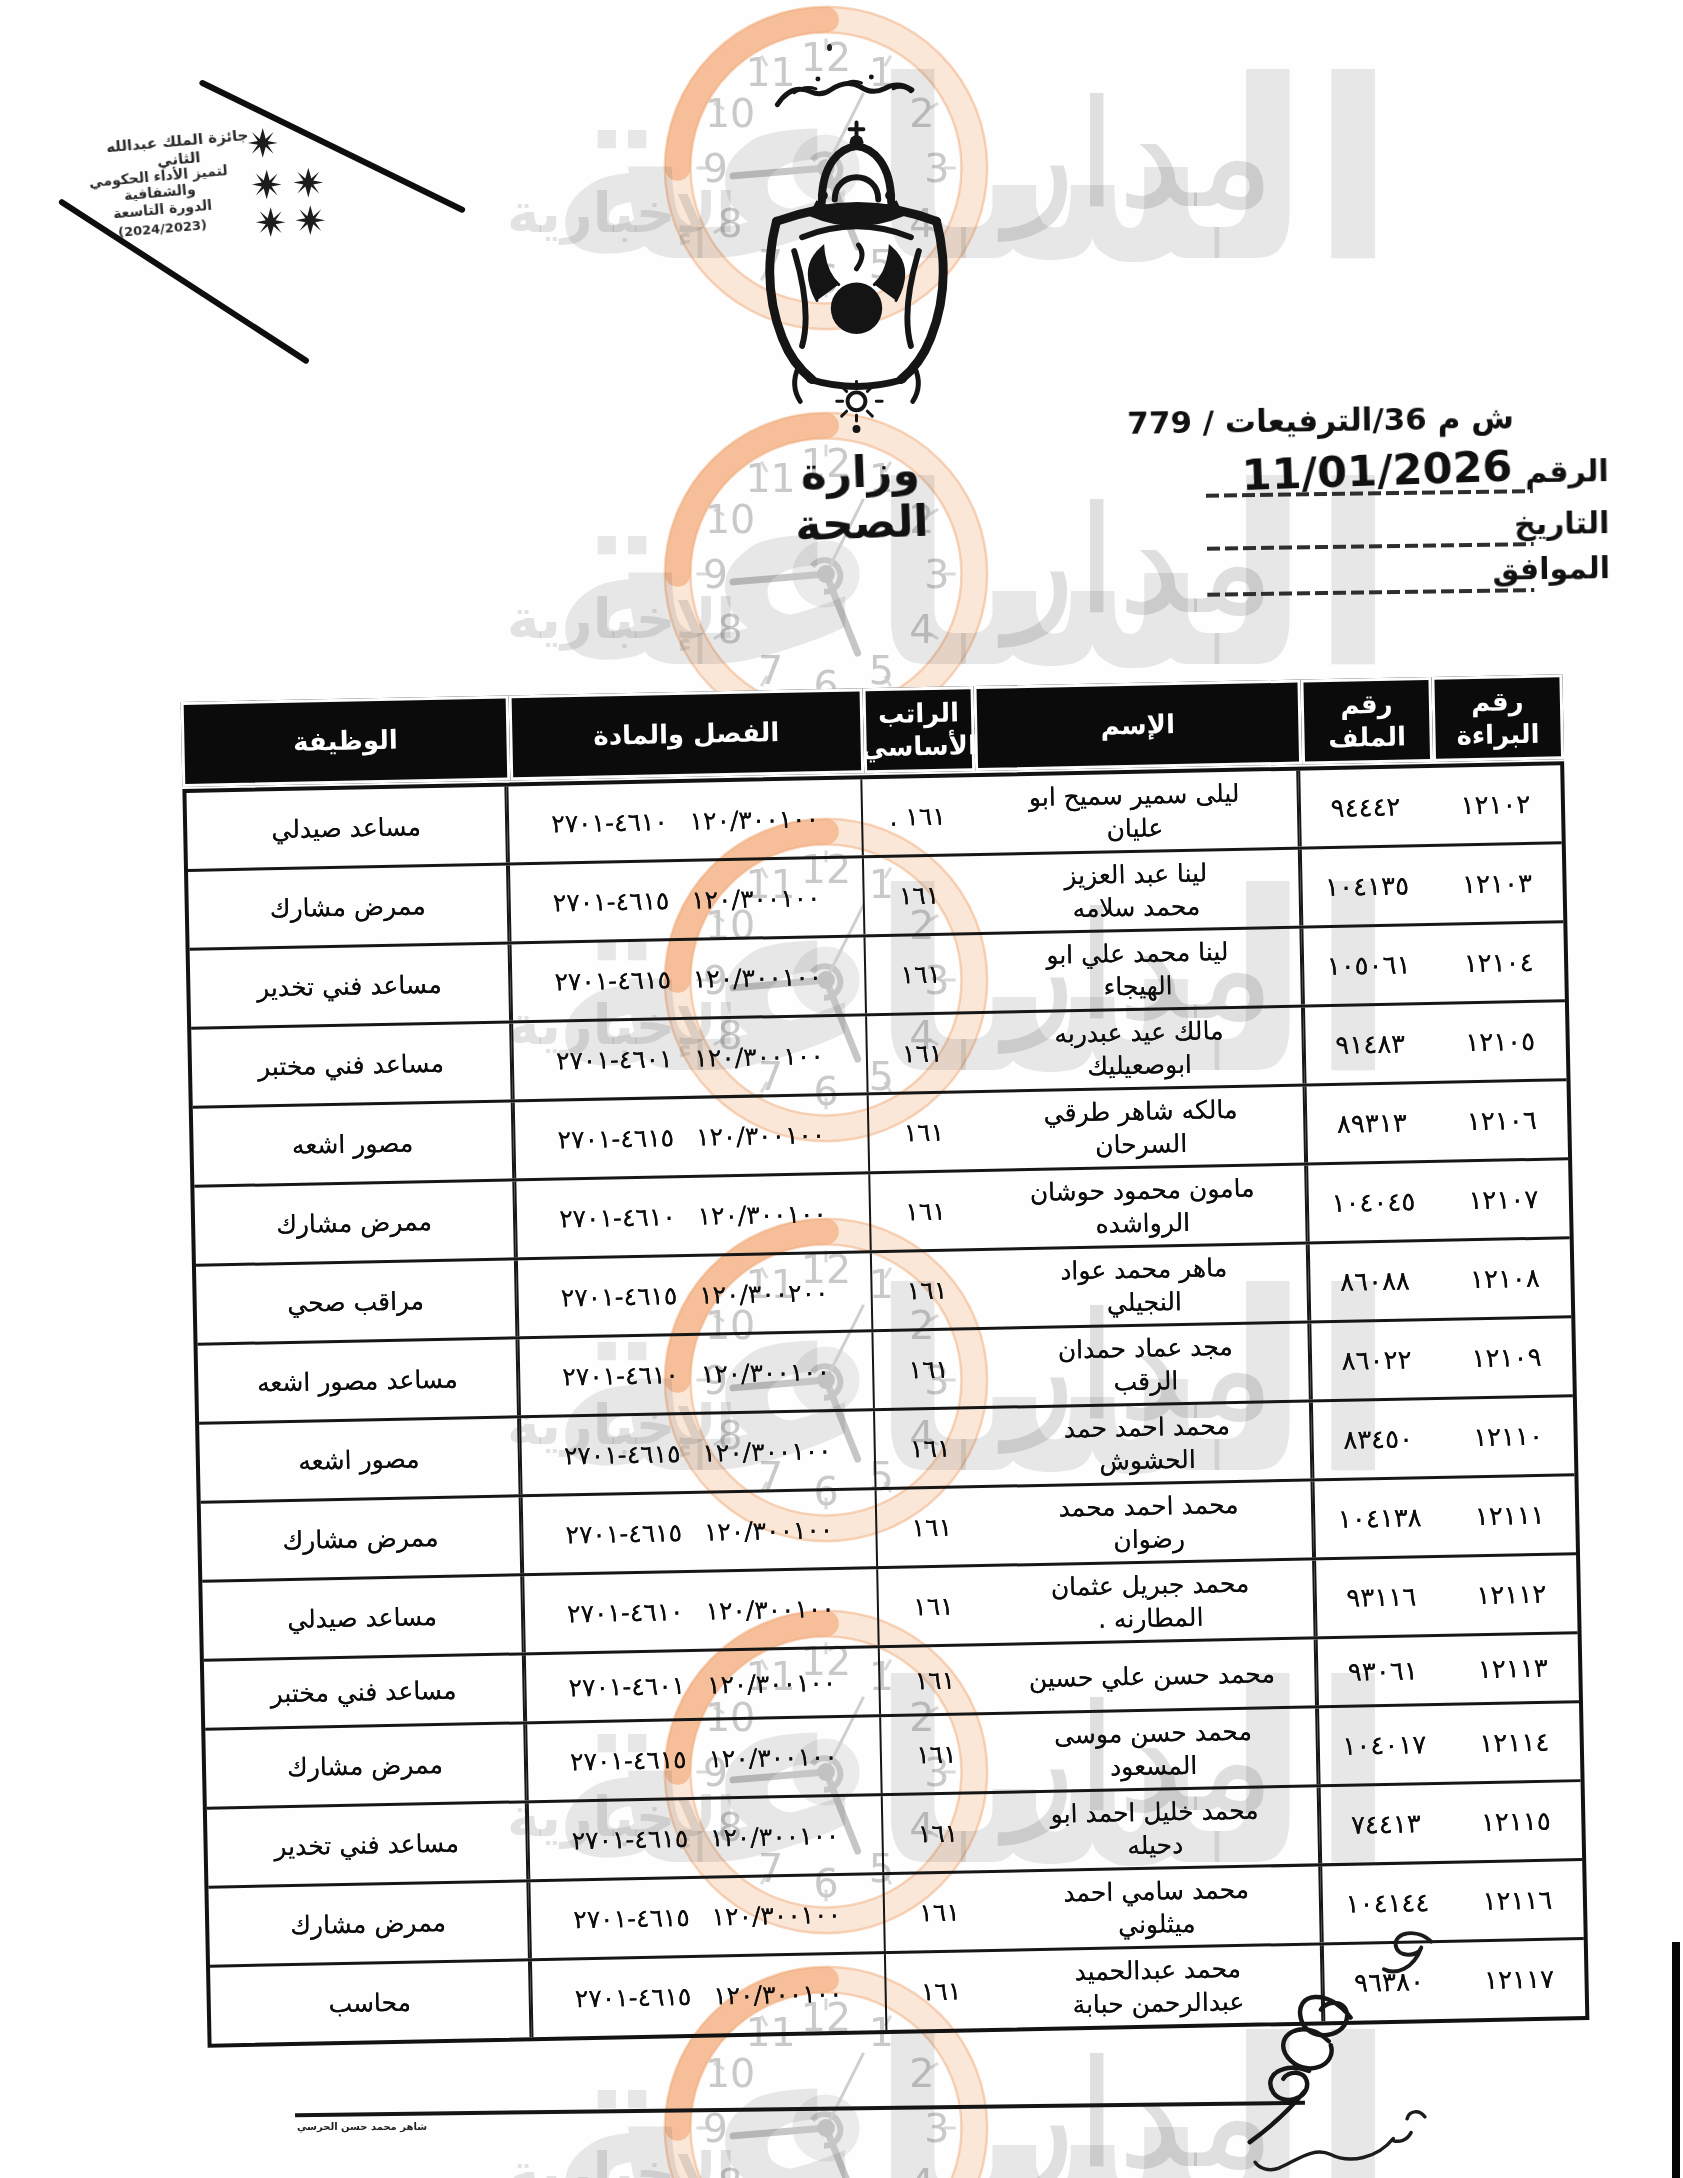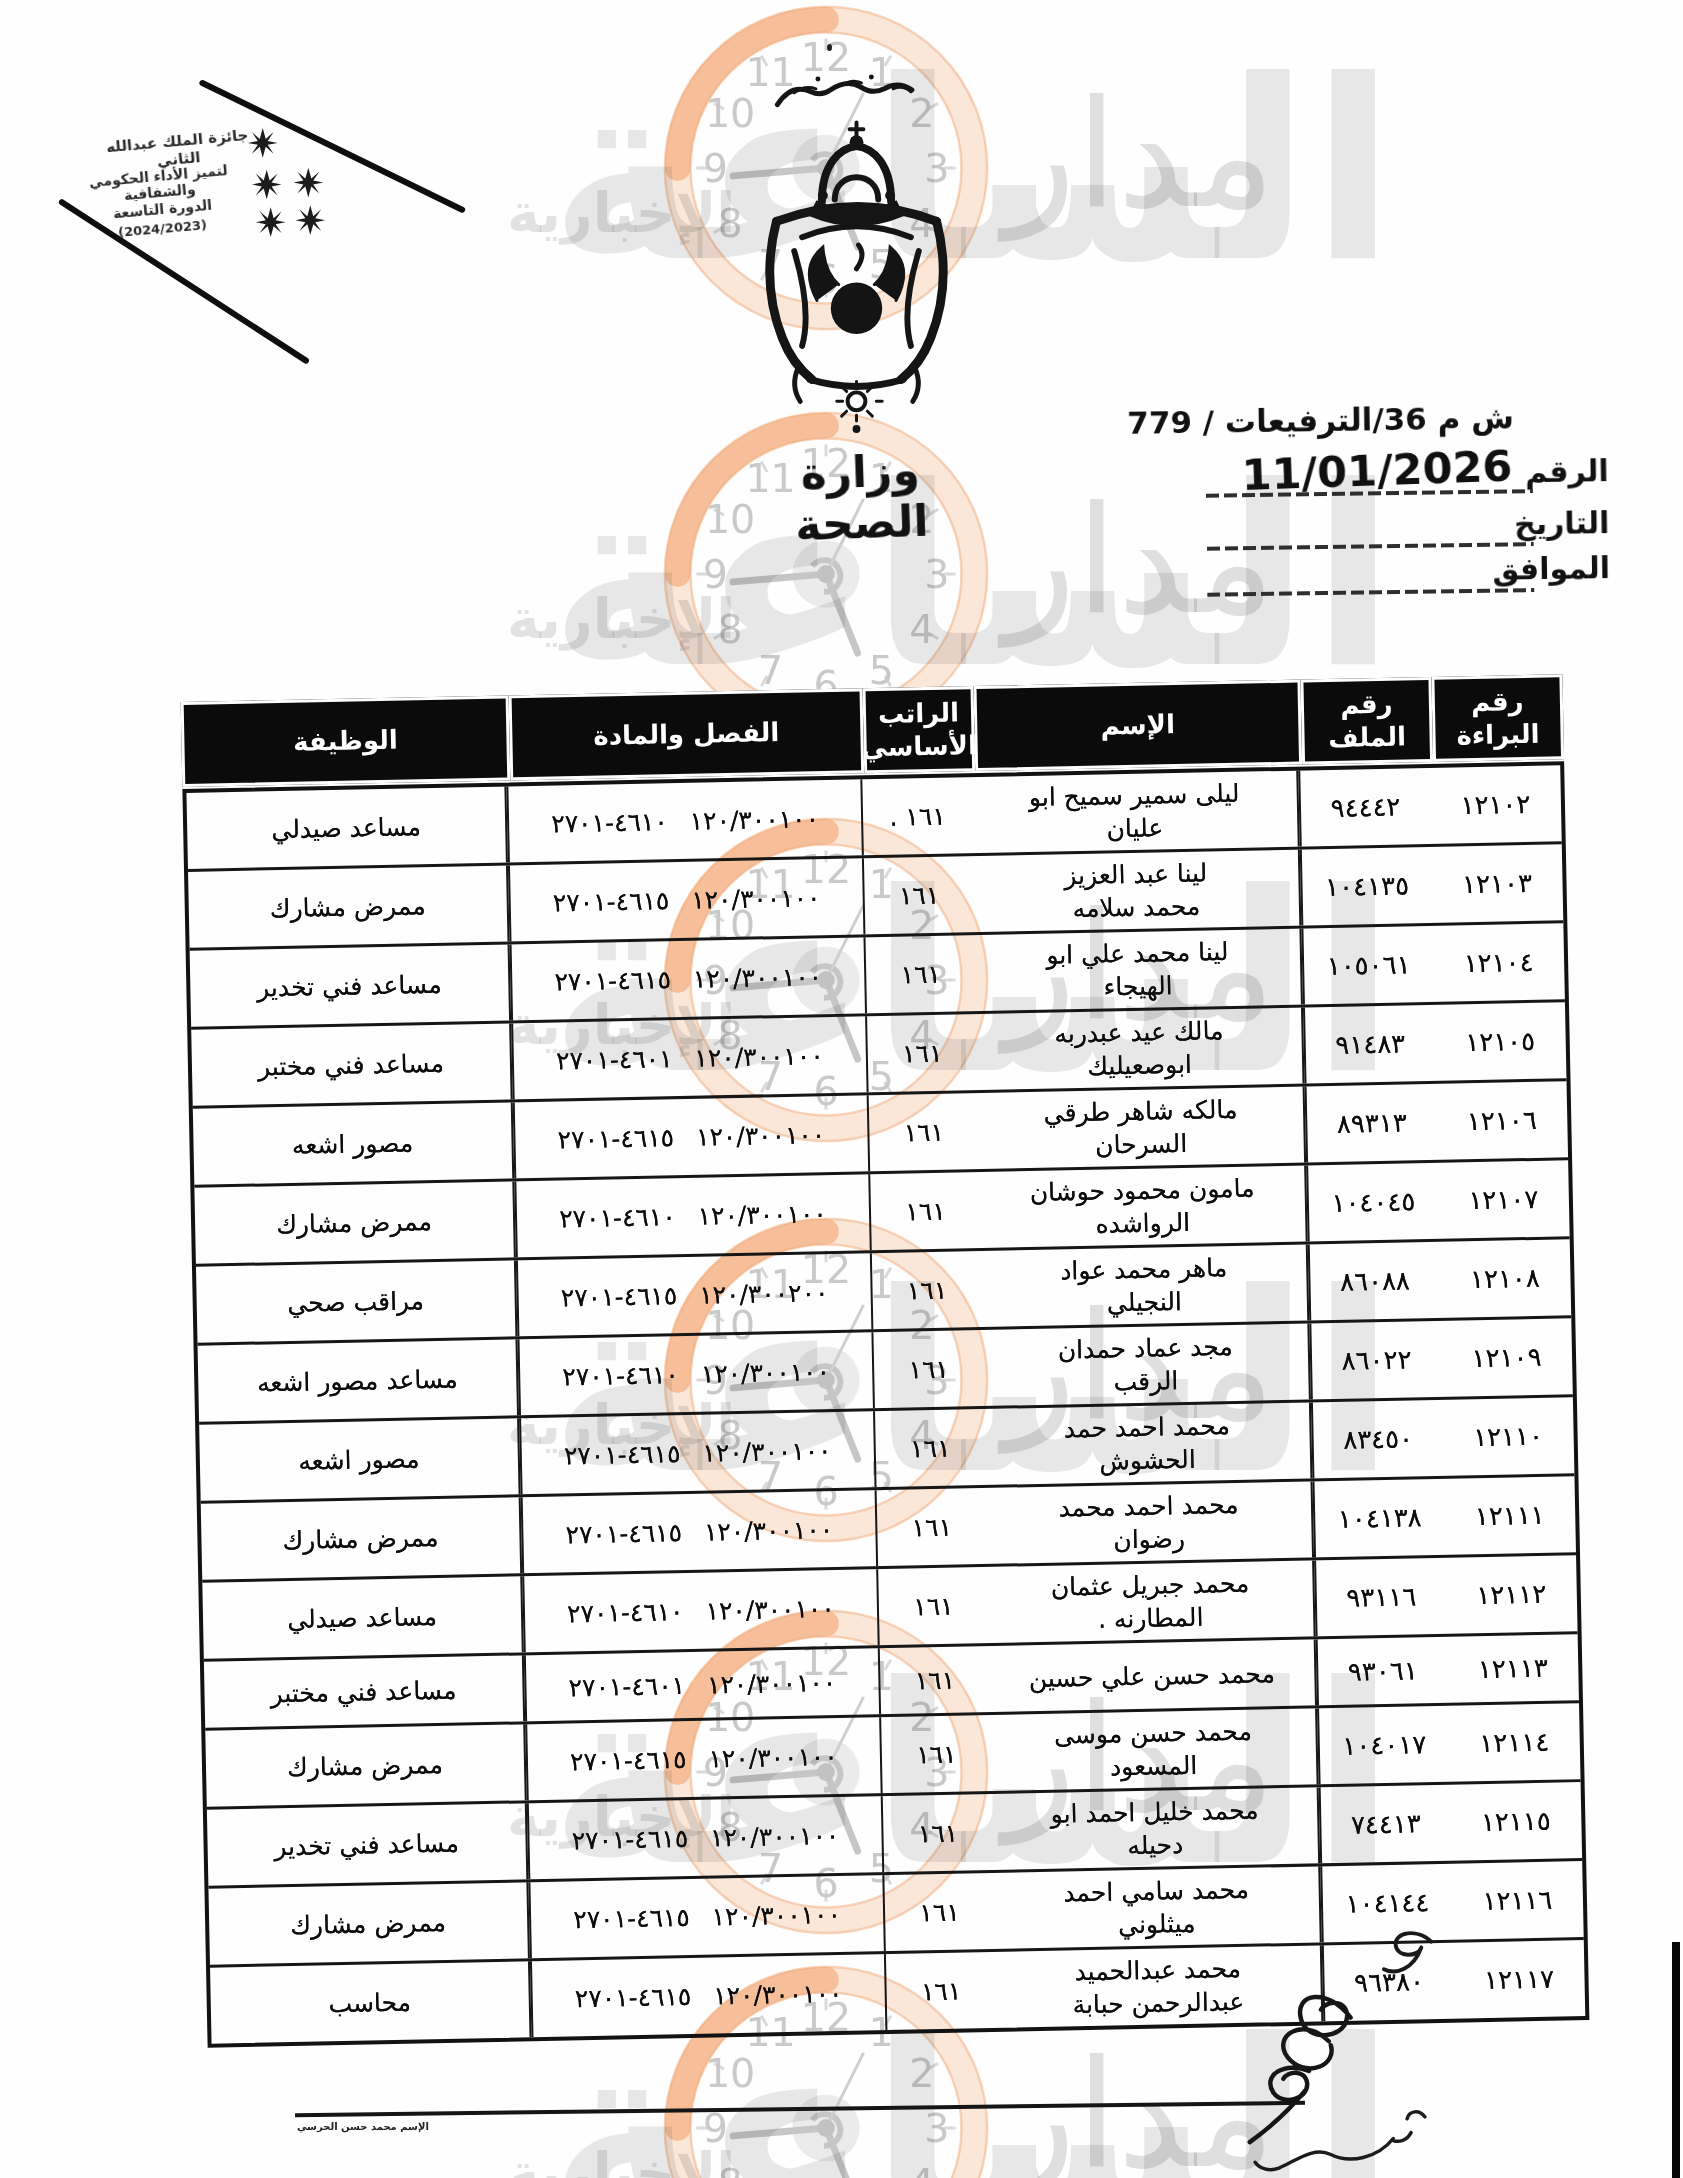--- a/index.html
+++ b/index.html
@@ -564,17 +564,17 @@
     <path d="M142 38 C120 8 84 12 92 40 C98 62 134 60 138 40 C142 22 120 18 112 30
              M120 62 C92 34 58 60 82 82 C100 98 128 86 122 66
              M100 92 C76 82 52 96 64 114 C74 128 100 120 98 104 C96 90 78 92 74 100
              M96 112 C80 132 62 148 40 164" stroke="#161616" stroke-width="4.5" fill="none" stroke-linecap="round"></path>
   </svg>
   <svg class="sig-small" width="188" height="73" viewBox="0 0 190 74">
     <path d="M182 12 C176 4 166 6 164 14 M168 28 C164 36 156 38 150 36
              M150 34 C134 54 106 60 86 50 C70 42 52 56 34 64 C24 68 14 64 10 58" stroke="#1c1c1c" stroke-width="3.5" fill="none" stroke-linecap="round"></path>
   </svg>
   <div class="bottom-line"></div>
-  <div class="typist">الإسم محمد حسن الحرسي</div>
+  <div class="typist">شاهر محمد حسن الحرسي</div>
   <div class="edge-line"></div>
 
 </div>
 
 
 </body></html>

